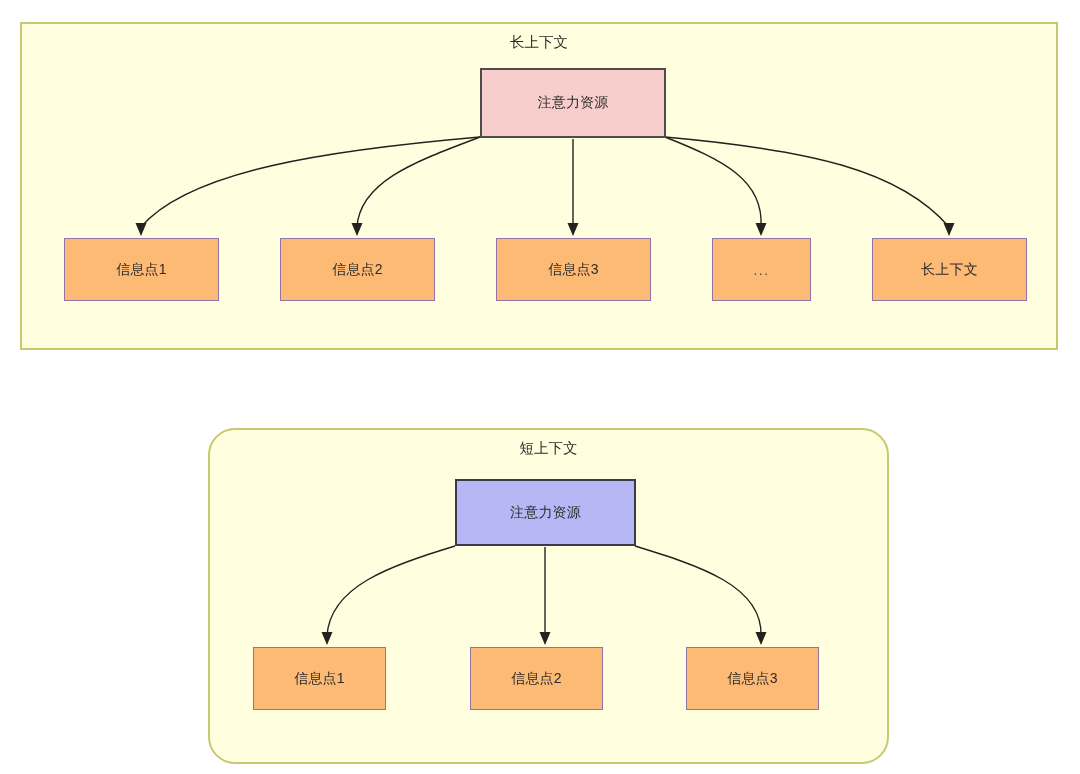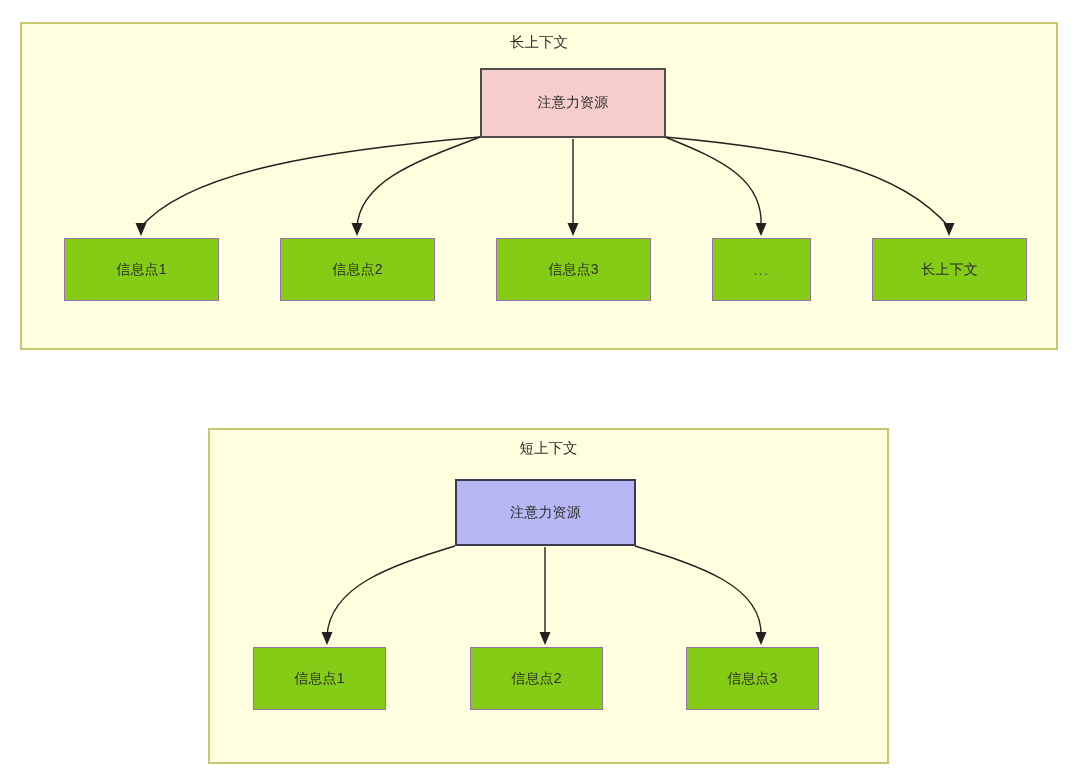--- a/index.html
+++ b/index.html
@@ -29,20 +29,21 @@
     left: 20px;
     top: 22px;
     width: 1038px;
     height: 328px;
   }
   #panel-short {
     left: 208px;
     top: 428px;
     width: 681px;
     height: 336px;
+    border-radius: 27px;
   }
   .panel-title {
     position: absolute;
     left: 0;
     right: 0;
     top: 9px;
     text-align: center;
     font-size: 14.5px;
     color: #2b2b2b;
     line-height: 18px;
@@ -59,21 +60,21 @@
   }
   .node-root-pink {
     background: #F8CECC;
     border: 2.5px solid #4D4D4D;
   }
   .node-root-blue {
     background: #B7B7F5;
     border: 2.5px solid #3A3A4D;
   }
   .node-leaf {
-    background: #84cc16;
+    background: #fdba74;
     border: 1.6px solid #9673A6;
   }
   .node-leaf.ellipsis {
     letter-spacing: 1.5px;
     color: #4d4d4d;
   }
   svg.edges {
     position: absolute;
     left: 0;
     top: 0;

